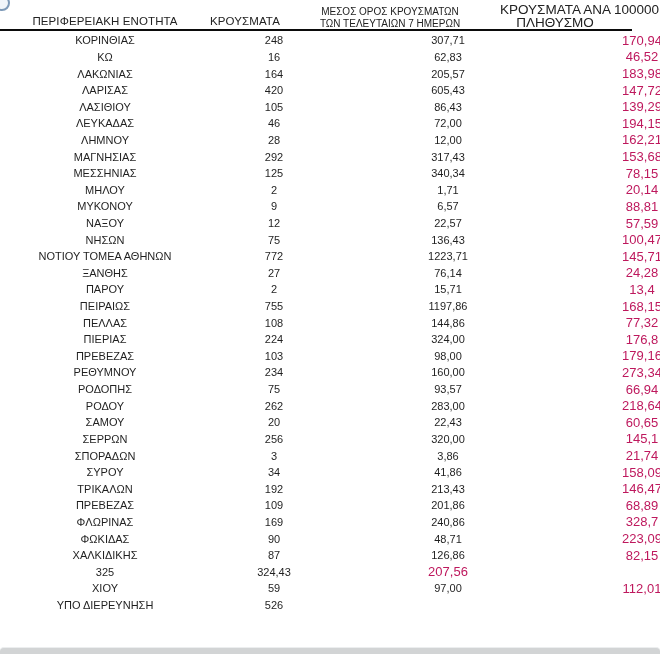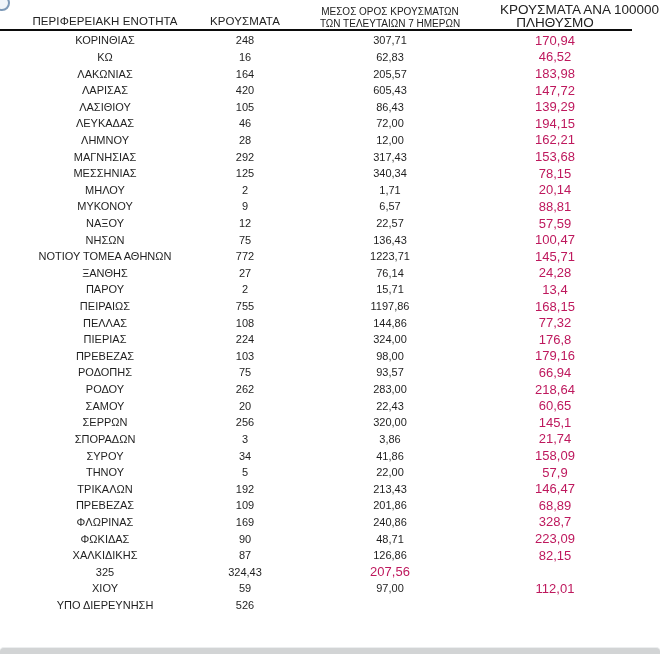--- a/index.html
+++ b/index.html
@@ -32,21 +32,21 @@
   .th-single { font-size: 11.5px; line-height: 13px; padding-bottom: 1px; letter-spacing: 0.1px; }
   .th-small div { font-size: 10px; line-height: 11.5px; }
   .th-big div { font-size: 13.5px; line-height: 13px; }
 
   .rule {
     width: 632px; height: 2px;
     background: #0b0b0b;
   }
 
   .tbody { margin-top: 1px; }
-  .tr { height: 16.62px; align-items: center; }
+  .tr { height: 16.62px; align-items: center; gap: 29px; }
   .td {
     text-align: center;
     font-size: 11px;
     white-space: nowrap;
     color: #1f1f1f;
   }
   .td.c4 { font-size: 13px; color: #be185d; }
 
   
   .bottom-bar {
@@ -194,20 +194,26 @@
     <div class="td c3">324,00</div>
     <div class="td c4">176,8</div>
   </div>
       <div class="grid tr">
     <div class="td c1">ΠΡΕΒΕΖΑΣ</div>
     <div class="td c2">103</div>
     <div class="td c3">98,00</div>
     <div class="td c4">179,16</div>
   </div>
       <div class="grid tr">
+    <div class="td c1">ΡΕΘΥΜΝΟΥ</div>
+    <div class="td c2">234</div>
+    <div class="td c3">160,00</div>
+    <div class="td c4">273,34</div>
+  </div>
+      <div class="grid tr">
     <div class="td c1">ΡΟΔΟΠΗΣ</div>
     <div class="td c2">75</div>
     <div class="td c3">93,57</div>
     <div class="td c4">66,94</div>
   </div>
       <div class="grid tr">
     <div class="td c1">ΡΟΔΟΥ</div>
     <div class="td c2">262</div>
     <div class="td c3">283,00</div>
     <div class="td c4">218,64</div>
@@ -230,26 +236,20 @@
     <div class="td c3">3,86</div>
     <div class="td c4">21,74</div>
   </div>
       <div class="grid tr">
     <div class="td c1">ΣΥΡΟΥ</div>
     <div class="td c2">34</div>
     <div class="td c3">41,86</div>
     <div class="td c4">158,09</div>
   </div>
       <div class="grid tr">
-    <div class="td c1">ΤΗΝΟΥ</div>
-    <div class="td c2">5</div>
-    <div class="td c3">22,00</div>
-    <div class="td c4">57,9</div>
-  </div>
-      <div class="grid tr">
     <div class="td c1">ΤΡΙΚΑΛΩΝ</div>
     <div class="td c2">192</div>
     <div class="td c3">213,43</div>
     <div class="td c4">146,47</div>
   </div>
       <div class="grid tr">
     <div class="td c1">ΠΡΕΒΕΖΑΣ</div>
     <div class="td c2">109</div>
     <div class="td c3">201,86</div>
     <div class="td c4">68,89</div>

